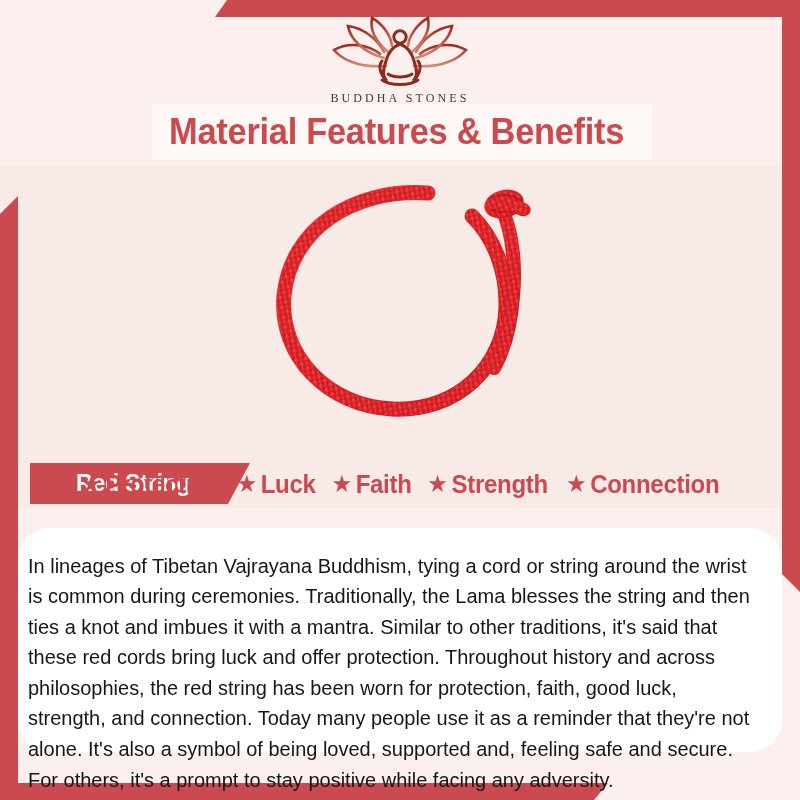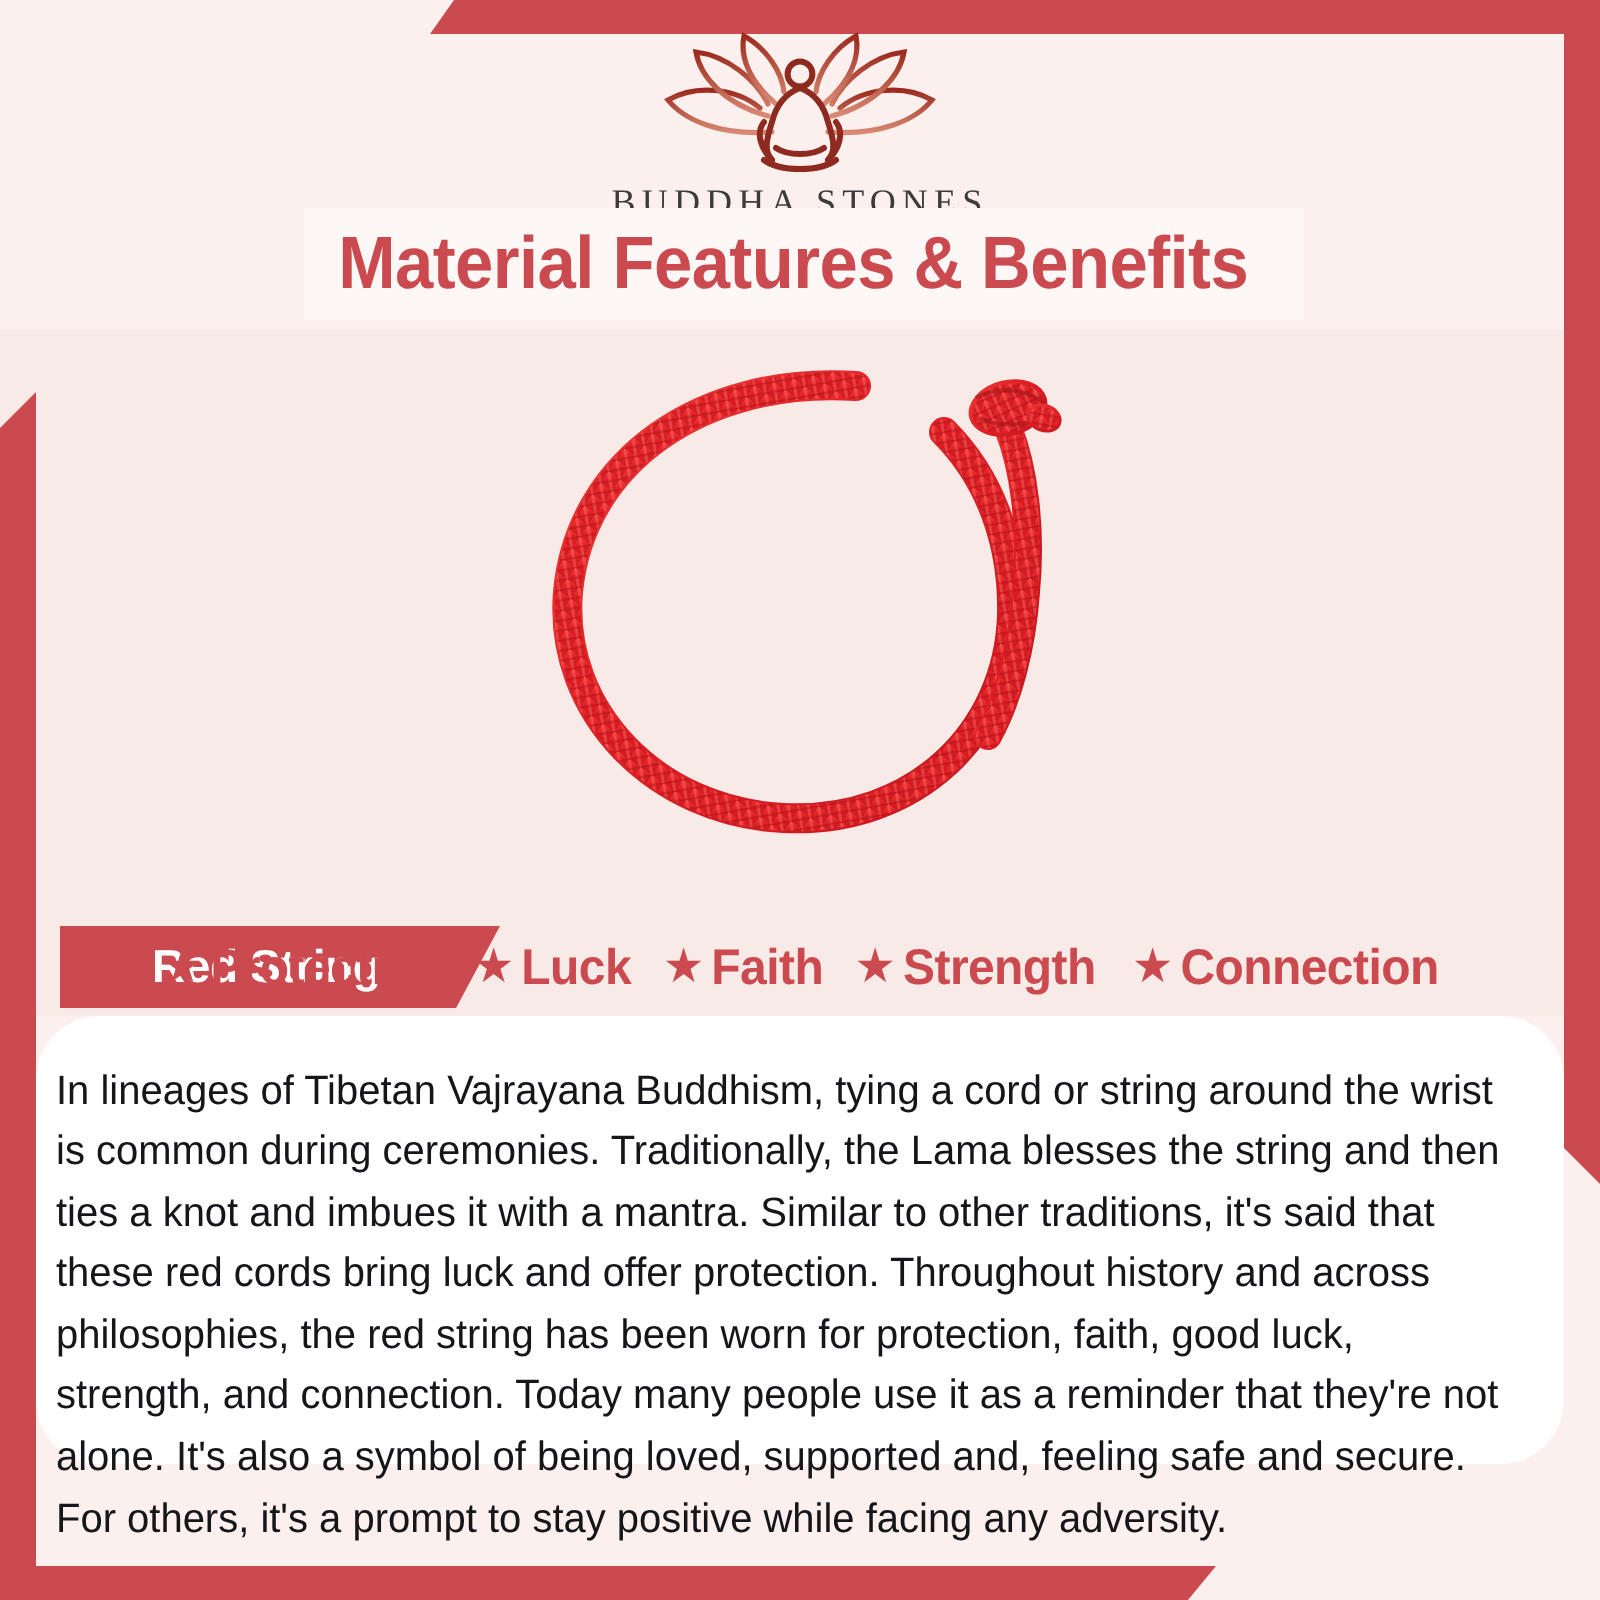--- a/index.html
+++ b/index.html
@@ -52,21 +52,21 @@
     position:absolute;top:0;left:0;width:800px;height:165px;
   }
   #logo-wrap{
     position:absolute;top:14px;left:0;width:800px;
     display:flex;flex-direction:column;align-items:center;
   }
   #logo-mark{display:block;}
   #logo-text{
     margin-top:3px;
     font-family:"Liberation Serif","DejaVu Serif",serif;
-    font-size:18px;letter-spacing:3.1px;
+    font-size:12px;letter-spacing:3.1px;
     color:#3b3b3b;font-weight:400;
   }
 
   #title-box{
     position:absolute;top:104px;left:152px;width:500px;height:56px;
     background:#fdf7f5;
     display:flex;align-items:center;justify-content:flex-start;
   }
   #title-text{
     color:#cb4a50;
@@ -106,21 +106,21 @@
     color:#cb4a50;font-size:25px;font-weight:bold;
     white-space:nowrap;
     letter-spacing:-0.3px;
     transform:scaleX(0.96);
   }
   .benefit .star{font-size:24px;margin-right:4px;margin-left:10px;line-height:1;}
   .benefit:first-child .star{margin-left:0;}
 
   
   #copy-panel{
-    position:absolute;left:18px;top:508px;width:764px;height:224px;
+    position:absolute;left:18px;top:528px;width:764px;height:224px;
     background:#ffffff;
     border-radius:32px;
   }
   #copy-text{
     position:absolute;left:10px;top:2px;width:748px;
     color:#15161a;
     font-size:20.5px;
     line-height:30.6px;
     font-weight:500;
     text-align:left;

